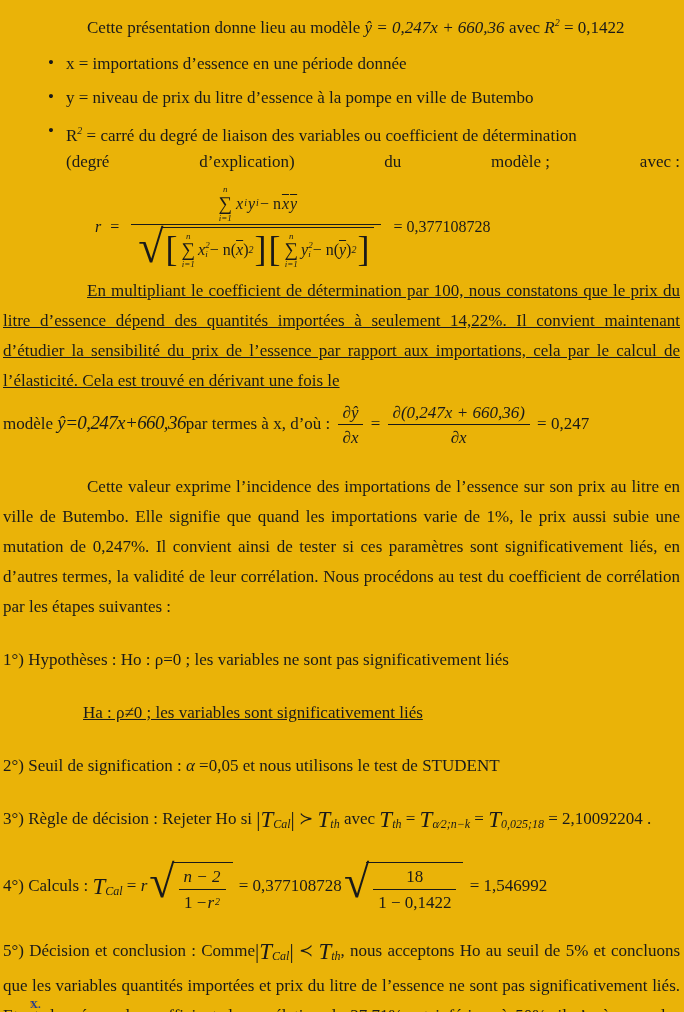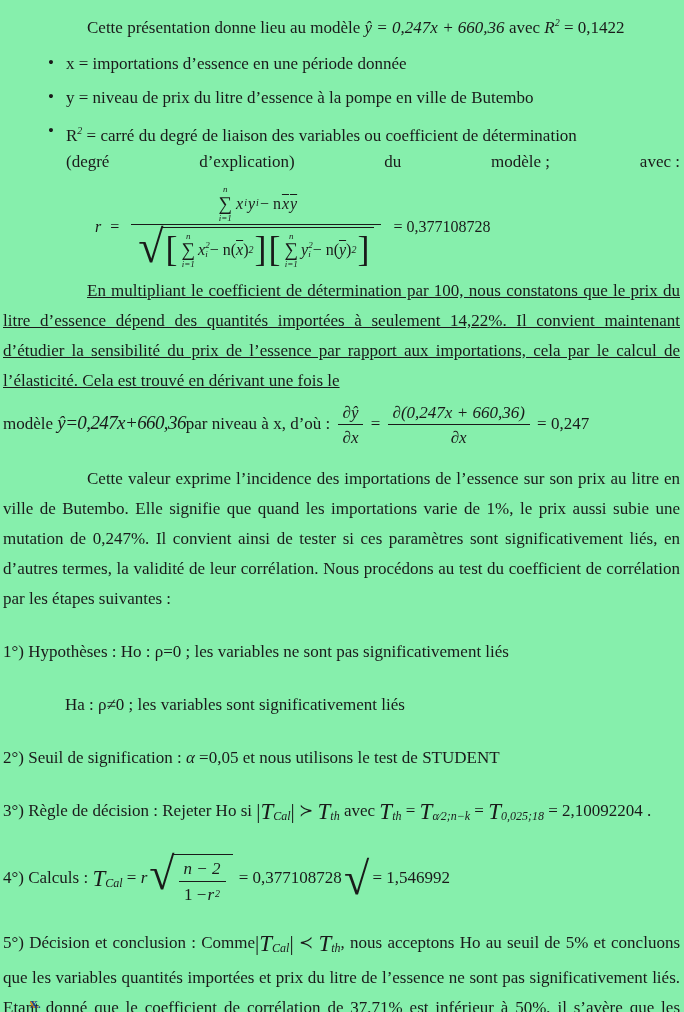--- a/index.html
+++ b/index.html
@@ -1,25 +1,25 @@
 <!DOCTYPE html>
 <html><head>
 <meta charset="utf-8">
 <style>
   html,body{margin:0;padding:0;background:#ffffff;}
   .page{
     width:684px;height:1012px;box-sizing:border-box;position:relative;overflow:hidden;
-    background:#86efac;color:#1a1a1a;
+    background:#eab308;color:#1a1a1a;
     font-family:"Liberation Serif","DejaVu Serif",serif;
     font-size:17px;padding:8px 4px 0 3px;
   }
   p{margin:0;}
   .para{line-height:30px;text-align:justify;}
   .indent{text-indent:84px;}
-  .mt6{margin-top:6px;text-decoration:underline;} .mt8{margin-top:16px;}
+  .mt6{margin-top:6px;text-decoration:underline;} .mt8{margin-top:24px;}
   .mi{font-style:italic;}
   .mo{font-style:normal;}
   sub,sup{font-style:italic;font-size:10px;}
   .tsub{font-size:12px;font-style:italic;vertical-align:-4px;letter-spacing:0;}
   .Tvar{font-style:italic;font-size:23px;line-height:1;vertical-align:-3px;}
   .vbar{font-size:21px;font-weight:300;vertical-align:-2px;}
   .ov{text-decoration:overline;font-style:italic;}
   .frac{display:inline-flex;flex-direction:column;align-items:stretch;text-align:center;
         vertical-align:middle;margin:0 3px;line-height:1.25;}
   .frac .num{border-bottom:1px solid #1a1a1a;padding:0 5px 1px;display:inline-flex;
@@ -35,21 +35,21 @@
   .ss{display:inline-flex;flex-direction:column;align-items:flex-start;font-size:9px;
       line-height:1.1;font-style:italic;vertical-align:-3px;}
   .formula-r{display:flex;align-items:center;gap:9px;margin:10px 0 6px 92px;font-size:16px;}
   .bullets{list-style:none;margin:6px 0 2px;padding:0;}
   .bullets li{position:relative;padding-left:63px;line-height:27px;margin:7px 0;text-align:justify;}
   .dot{position:absolute;left:45px;top:-1px;font-style:normal;}
   .jline{display:flex;justify-content:space-between;line-height:25px;}
   .line-eq{margin:6px 0 4px;line-height:30px;}
   .inline-model{font-size:19px;letter-spacing:-.6px;font-style:italic;}
   .step{margin:23px 0;line-height:30px;text-align:justify;}
-  .ha-line{margin:7px 0 7px 62px;line-height:30px;}
+  .ha-line{margin:7px 0 7px 80px;line-height:30px;text-decoration:underline;}
   .p5block{line-height:30px;text-align:justify;margin-top:6px;}
   .artifact{position:absolute;left:30px;top:998px;font-size:11px;color:#1f3f8f;
             text-shadow:-2px 0 0 #d08a1a;height:13px;overflow:hidden;font-weight:bold;}
 </style>
 </head>
 <body>
 
 <div class="page">
 
   <p class="para indent"><span>Cette présentation donne lieu au modèle</span> <span class="mi">ŷ = 0,247x + 660,36</span> <span>avec</span> <span class="mi">R</span><sup>2</sup> <span class="mo">= 0,1422</span></p>
@@ -126,21 +126,21 @@
             <span class="br">]</span>
           </span>
         </span>
       </span>
     </span>
     <span class="mo">= 0,377108728</span>
   </div>
 
   <p class="para indent mt6">En multipliant le coefficient de détermination par 100, nous constatons que le prix du litre d’essence dépend des quantités importées à seulement 14,22%. Il convient maintenant d’étudier la sensibilité du prix de l’essence par rapport aux importations, cela par le calcul de l’élasticité. Cela est trouvé en dérivant une fois le</p>
 
-  <p class="line-eq"><span>modèle</span> <span class="inline-model">ŷ=0,247x+660,36</span><span>par niveau à x, d’où :</span> <span class="frac">
+  <p class="line-eq"><span>modèle</span> <span class="inline-model">ŷ=0,247x+660,36</span><span>par termes à x, d’où :</span> <span class="frac">
         <span class="num mi">∂ŷ</span>
         <span class="den mi">∂x</span>
       </span> <span class="mo">=</span> <span class="frac">
         <span class="num mi">∂(0,247x + 660,36)</span>
         <span class="den mi">∂x</span>
       </span> <span class="mo">= 0,247</span></p>
 
   <p class="para indent mt8">Cette valeur exprime l’incidence des importations de l’essence sur son prix au litre en ville de Butembo. Elle signifie que quand les importations varie de 1%, le prix aussi subie une mutation de 0,247%. Il convient ainsi de tester si ces paramètres sont significativement liés, en d’autres termes, la validité de leur corrélation. Nous procédons au test du coefficient de corrélation par les étapes suivantes :</p>
 
   <p class="step">1°) Hypothèses : Ho : ρ=0 ; les variables ne sont pas significativement liés</p>
@@ -157,19 +157,25 @@
             <span class="num mi">n − 2</span>
             <span class="den">
               <span class="mo">1 −</span>
               <span class="mi">r</span>
               <sup>2</sup>
             </span>
           </span>
         </span>
       </span> <span class="mo">= 0,377108728</span><span class="sqrt">
         <span class="rad">√</span>
+        <span class="radicand">
+          <span class="frac">
+            <span class="num mo">18</span>
+            <span class="den mo">1 − 0,1422</span>
+          </span>
+        </span>
       </span> <span class="mo">= 1,546992</span></p>
 
   <p class="p5block"><span>5°) Décision et conclusion : Comme</span><span class="vbar">|</span><span class="Tvar">T</span><sub class="tsub">Cal</sub><span class="vbar">|</span> <span class="mo">≺</span> <span class="Tvar">T</span><sub class="tsub">th</sub><span>,</span> <span>nous acceptons Ho au seuil de 5% et concluons que les variables quantités importées et prix du litre de l’essence ne sont pas significativement liés. Etant donné que le coefficient de corrélation de 37,71% est inférieur à 50%, il s’avère que les quantités influencent faiblement le niveau de prix.</span></p>
 
   <span class="artifact">X.</span>
 
 </div>
 
 </body></html>

